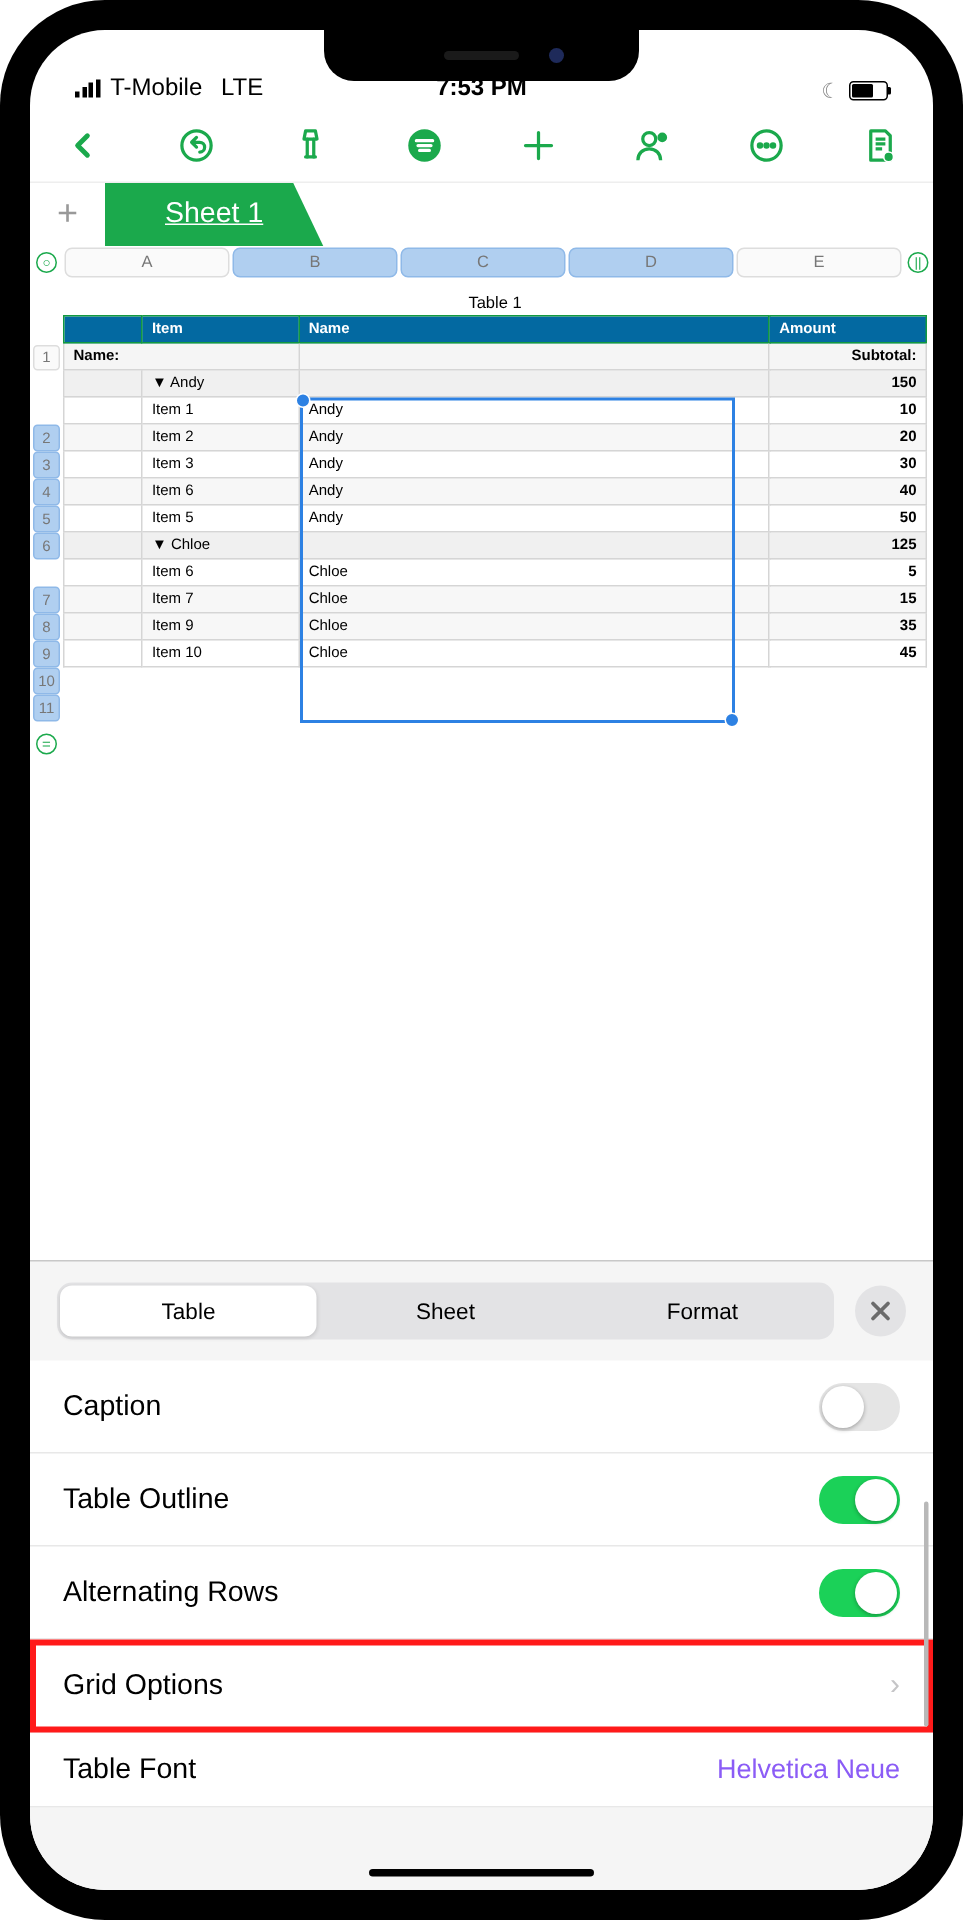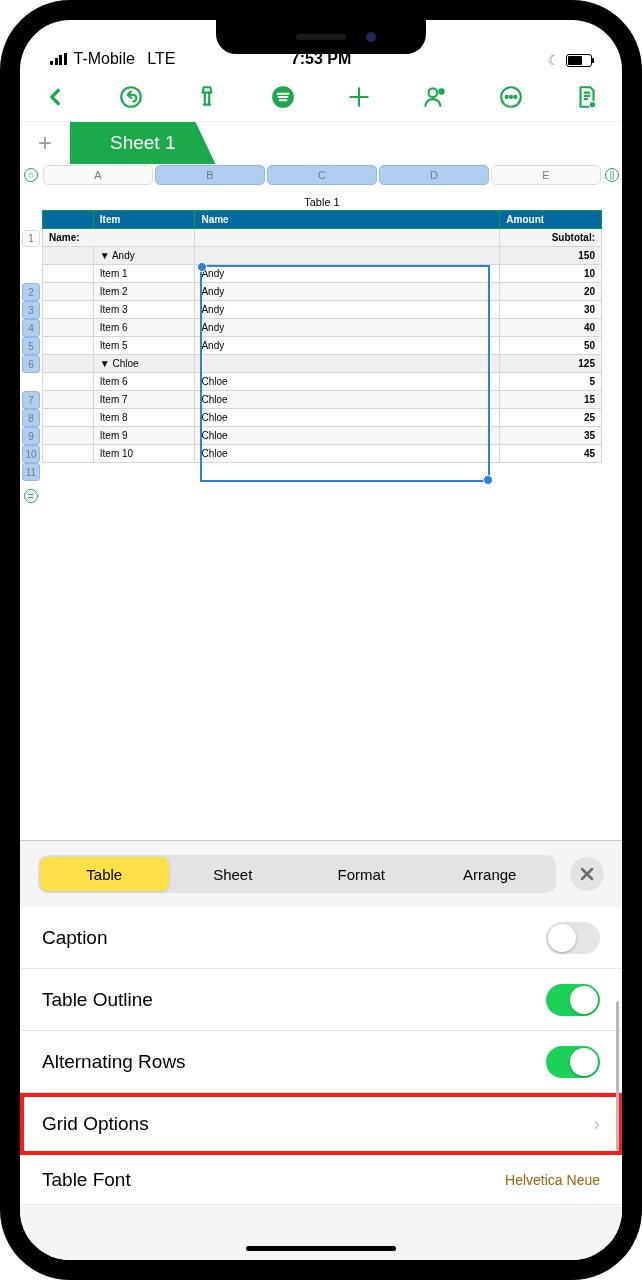--- a/index.html
+++ b/index.html
@@ -143,20 +143,21 @@
 .sheet-tab {
   background: #1ba94c;
   color: #fff;
   display: flex;
   align-items: center;
   justify-content: center;
   padding: 0 40px;
   font-size: 19px;
   position: relative;
   clip-path: polygon(0 0, calc(100% - 20px) 0, 100% 100%, 0 100%);
+  text-decoration: underline;
 }
 
 
 .sheet-area {
   position: relative;
   height: 510px;
   background: #fff;
   overflow: hidden;
 }
 .col-headers {
@@ -196,21 +197,21 @@
 .right-pill {
   width: 20px;
   display:flex;
   align-items:center;
   justify-content:center;
   font-size: 9px;
   color: #1ba94c;
 }
 
 .table-wrap {
-  margin: 6px 20px 0 22px;
+  margin: 6px 4px 0 22px;
   position: relative;
 }
 .table-title {
   text-align: center;
   font-size: 11px;
   padding: 4px 0 2px;
 }
 .data-table {
   width: 100%;
   border-collapse: collapse;
@@ -305,21 +306,21 @@
 .seg-item {
   flex: 1;
   display: flex;
   align-items: center;
   justify-content: center;
   font-size: 15px;
   border-radius: 8px;
   color: #000;
 }
 .seg-item.active {
-  background: #fde047;
+  background: #ffffff;
   box-shadow: 0 1px 3px rgba(0,0,0,0.15);
   font-weight: 500;
 }
 .close-btn {
   width: 34px; height: 34px;
   border-radius: 50%;
   background: #e3e3e5;
   display: flex;
   align-items: center;
   justify-content: center;
@@ -355,21 +356,21 @@
   position: absolute;
   top: 2px;
   width: 28px; height: 28px;
   border-radius: 50%;
   background: #fff;
   box-shadow: 0 1px 3px rgba(0,0,0,0.3);
 }
 .toggle.off .toggle-knob { left: 2px; }
 .toggle.on .toggle-knob { right: 2px; }
 .chevron { color: #c5c5c7; font-size: 20px; }
-.font-val { color: #a16207; font-size: 14px; }
+.font-val { color: #8b5cf6; font-size: 18px; }
 .scroll-indicator {
   position: absolute;
   right: 3px;
   top: 160px;
   width: 3px;
   height: 150px;
   background: #b8b8b8;
   border-radius: 2px;
 }
 
@@ -573,26 +574,20 @@
                 <td>Item 6</td>
                 <td colspan="3">Chloe</td>
                 <td class="num">5</td>
               </tr>
           <tr class="alt">
                 <td></td>
                 <td>Item 7</td>
                 <td colspan="3">Chloe</td>
                 <td class="num">15</td>
               </tr>
-          <tr>
-                <td></td>
-                <td>Item 8</td>
-                <td colspan="3">Chloe</td>
-                <td class="num">25</td>
-              </tr>
           <tr class="alt">
                 <td></td>
                 <td>Item 9</td>
                 <td colspan="3">Chloe</td>
                 <td class="num">35</td>
               </tr>
           <tr>
                 <td></td>
                 <td>Item 10</td>
                 <td colspan="3">Chloe</td>
@@ -607,21 +602,20 @@
         </div>
       </div>
     </div>
 
     <div class="inspector">
       <div class="seg-row">
         <div class="seg-control">
           <div class="seg-item active">Table</div>
           <div class="seg-item">Sheet</div>
           <div class="seg-item">Format</div>
-          <div class="seg-item">Arrange</div>
         </div>
         <div class="close-btn">
           <svg width="16" height="16" viewBox="0 0 16 16">
               <path d="M3 3l10 10M13 3L3 13" stroke="currentColor" stroke-width="2.5" stroke-linecap="round"></path>
             </svg>
         </div>
       </div>
 
       <div class="settings-list">
         <div class="setting-row">

